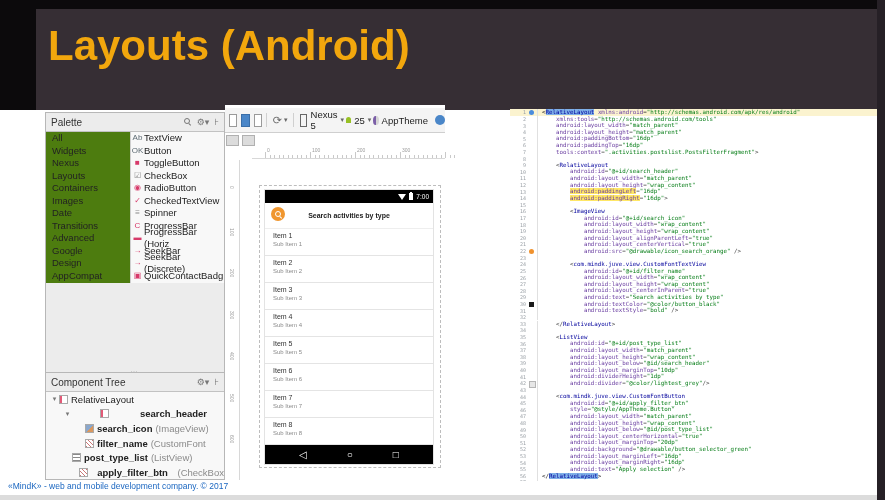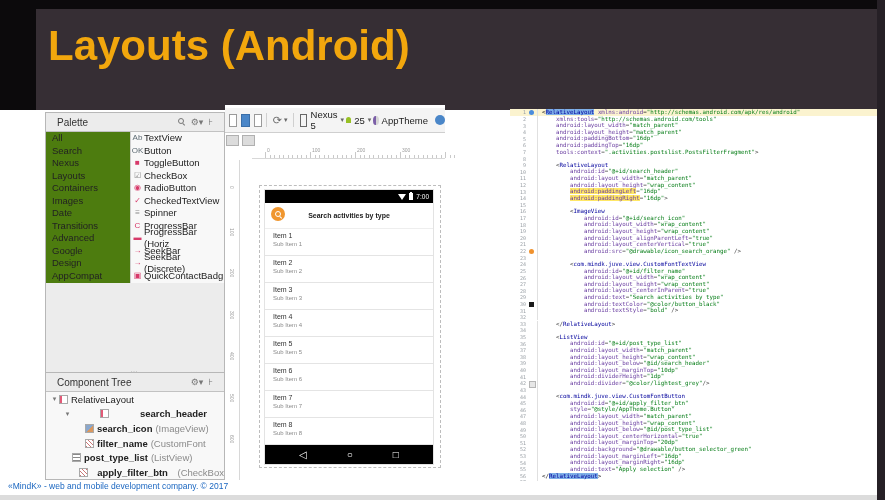--- a/index.html
+++ b/index.html
@@ -8,21 +8,21 @@
   
   #hdr{position:absolute;left:0;top:0;width:885px;height:110px;background:#362e34;}
   #hdr-topstrip{position:absolute;left:0;top:0;width:885px;height:9px;background:#0c0a0c;}
   #hdr-leftblock{position:absolute;left:0;top:0;width:36px;height:110px;background:#0c0a0c;}
   #slide-title{position:absolute;left:48px;top:22px;font-size:42px;font-weight:bold;color:#F2A70D;letter-spacing:0px;}
   #right-edge{position:absolute;right:0;top:0;width:8px;height:500px;background:#262026;}
   #footer-strip{position:absolute;left:0;top:495px;width:877px;height:5px;background:#dcdcdc;}
   #footer-text{position:absolute;left:8px;top:481px;font-size:8.5px;color:#1a66c0;}
   
   .panel-hd{display:flex;align-items:center;background:#ececec;border-bottom:1px solid #c2c2c2;
-            font-size:10px;color:#333;padding:0 11px;height:18px;}
+            font-size:10px;color:#333;padding:0 5px;height:18px;}
   .panel-hd .sp{flex:1;}
   .hd-ico{color:#777;font-size:9px;margin-left:5px;}
   #palette{position:absolute;left:45px;top:112px;width:180px;height:268px;background:#ececec;
            border:1px solid #b7b7b7;box-sizing:border-box;}
   #pal-body{position:absolute;left:0;top:19px;right:0;height:151px;display:flex;overflow:hidden;}
   #pal-cats{width:84px;background:#4d7c0f;border-right:1px solid #cfcfcf;}
   .pal-cat{height:12.5px;line-height:12.5px;padding-left:6px;font-size:9.5px;color:#222;}
   #pal-comps{flex:1;background:#f8f8f8;overflow:hidden;height:153px;}
   .pal-comp{height:12.5px;line-height:12.5px;display:flex;align-items:center;font-size:9.5px;color:#222;}
   .pc-ico{width:13px;text-align:center;font-size:8px;flex:0 0 13px;}
@@ -116,21 +116,21 @@
     <div class="panel-hd">
       <span>Palette</span>
       <span class="sp"></span>
       <span class="mag"></span>
       <span class="hd-ico">⚙▾</span>
       <span class="hd-ico">⊦</span>
     </div>
     <div id="pal-body">
       <div id="pal-cats">
           <div class="pal-cat">All</div>
-          <div class="pal-cat">Search</div>
+          <div class="pal-cat">Widgets</div>
           <div class="pal-cat">Nexus</div>
           <div class="pal-cat">Layouts</div>
           <div class="pal-cat">Containers</div>
           <div class="pal-cat">Images</div>
           <div class="pal-cat">Date</div>
           <div class="pal-cat">Transitions</div>
           <div class="pal-cat">Advanced</div>
           <div class="pal-cat">Google</div>
           <div class="pal-cat">Design</div>
           <div class="pal-cat">AppCompat</div>

